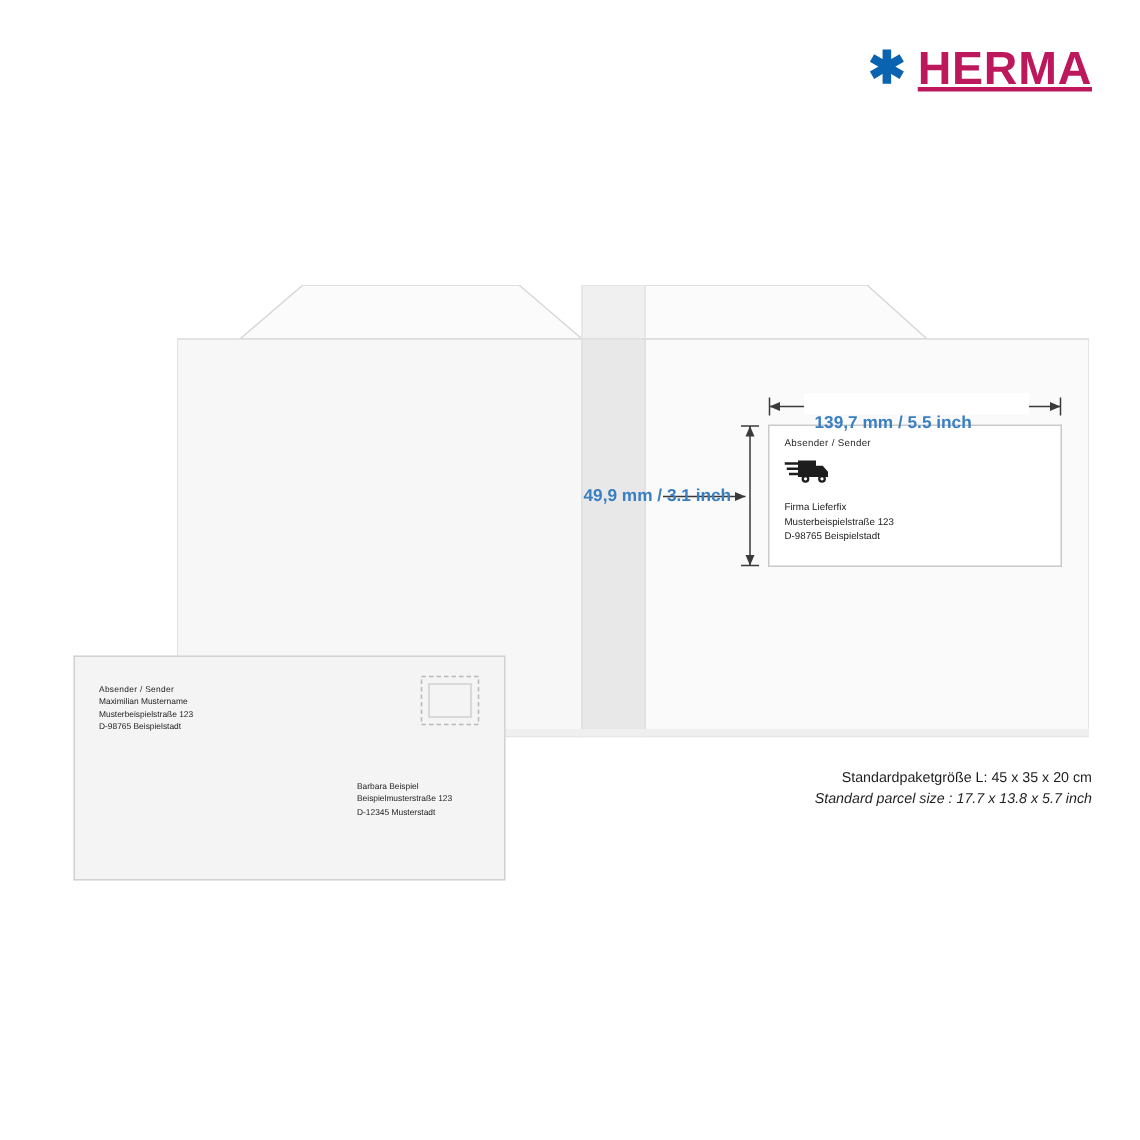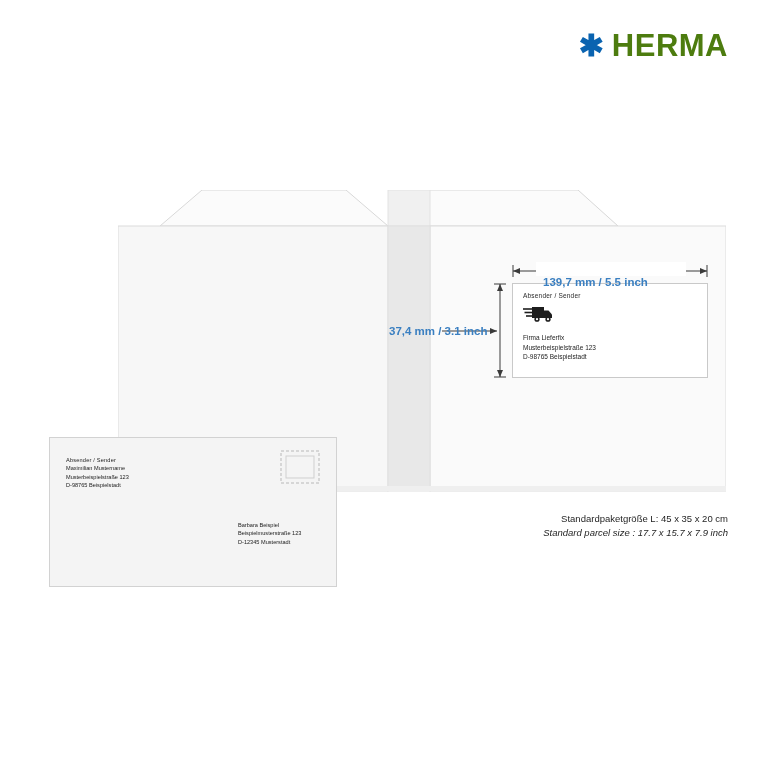--- a/index.html
+++ b/index.html
@@ -24,25 +24,26 @@
     align-items: center;
     gap: 8px;
   }
   #logo .star {
     color: #0a63b0;
     font-size: 30px;
     line-height: 30px;
     font-weight: 700;
   }
   #logo .wordmark {
-    color: #4d7c0f;
+    color: #be185d;
     font-size: 31px;
     letter-spacing: 0.5px;
     font-weight: 700;
     font-family: "Liberation Sans", sans-serif;
+    text-decoration: underline;
   }
 
   
   #parcel {
     position: absolute;
     left: 118px;
     top: 190px;
     width: 608px;
     height: 325px;
   }
@@ -204,21 +205,21 @@
   <line x1="500" y1="284" x2="500" y2="377" stroke="#3a3a3a" stroke-width="1"></line>
   <line x1="494" y1="284" x2="506" y2="284" stroke="#3a3a3a" stroke-width="1"></line>
   <line x1="494" y1="377" x2="506" y2="377" stroke="#3a3a3a" stroke-width="1"></line>
   <polygon points="500,284 497,291 503,291" fill="#3a3a3a"></polygon>
   <polygon points="500,377 497,370 503,370" fill="#3a3a3a"></polygon>
   <line x1="442" y1="331" x2="497" y2="331" stroke="#3a3a3a" stroke-width="1"></line>
   <polygon points="497,331 490,328 490,334" fill="#3a3a3a"></polygon>
 </svg>
 
 <div class="dim-text" id="dim-width-text">139,7 mm / 5.5 inch</div>
-<div class="dim-text" id="dim-height-text">37,4 mm / 3.1 inch</div>
+<div class="dim-text" id="dim-height-text">49,9 mm / 3.1 inch</div>
 
 <div id="envelope">
   <div class="env-sender">
     <div class="hdr">Absender / Sender</div>
     <div>Maximilian Mustername</div>
     <div>Musterbeispielstraße 123</div>
     <div>D-98765 Beispielstadt</div>
   </div>
 
   <div class="env-recipient">
@@ -228,14 +229,14 @@
   </div>
 
   <svg class="stamp" viewBox="0 0 40 34">
     <rect x="1" y="1" width="38" height="32" fill="none" stroke="#b8b8b8" stroke-width="1" stroke-dasharray="3 2"></rect>
     <rect x="6" y="6" width="28" height="22" fill="none" stroke="#cfcfcf" stroke-width="1"></rect>
   </svg>
 </div>
 
 <div id="caption">
   <div class="line1">Standardpaketgröße L: 45 x 35 x 20 cm</div>
-  <div class="line2">Standard parcel size : 17.7 x 15.7 x 7.9 inch</div>
+  <div class="line2">Standard parcel size : 17.7 x 13.8 x 5.7 inch</div>
 </div>
 
 </body></html>

